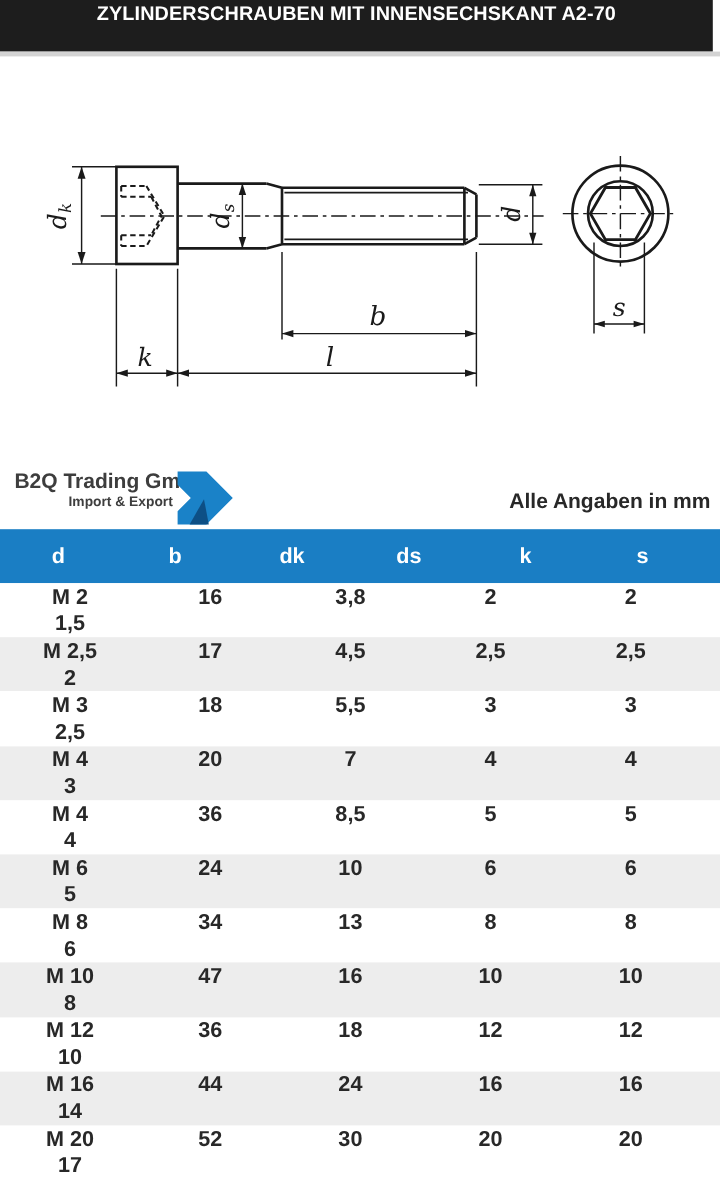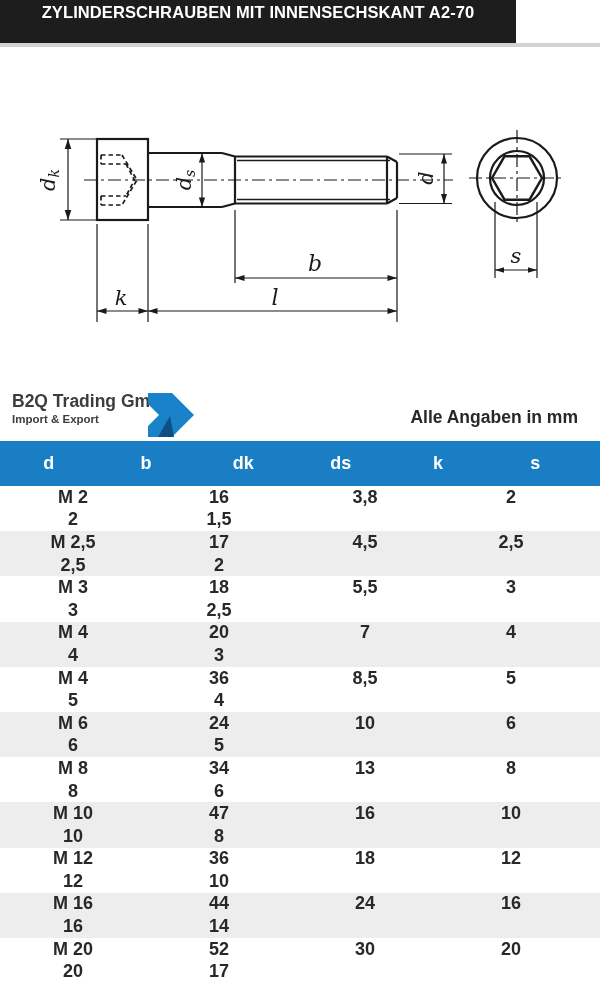--- a/index.html
+++ b/index.html
@@ -11,52 +11,52 @@
     --logo-text:#3d3d3d;
     --logo-blue:#1a82c8;
     --logo-blue-dark:#0d4f85;
   }
   html,body{margin:0;padding:0;}
   body{
     width:600px;height:983px;position:relative;overflow:hidden;
     background:#ffffff;font-family:"Liberation Sans",sans-serif;
   }
   .titlebar{
-    position:absolute;top:0;left:0;width:516px;height:43px;
+    position:absolute;top:0;left:0;width:594px;height:43px;
     background:var(--title-bg);color:#fff;text-align:center;
     font-weight:700;font-size:16.5px;line-height:20px;
     padding-top:2px;box-sizing:border-box;letter-spacing:0.1px;
   }
   .titleshadow{
     position:absolute;top:43px;left:0;width:600px;height:4px;
     background:var(--divider-gray);
   }
   svg.drawing{position:absolute;top:45px;left:0;}
   .dimlabel{font-family:"DejaVu Serif",serif;font-style:italic;fill:#1a1a1a;}
   .logo-company{
     position:absolute;left:12px;top:391px;width:132px;text-align:right;
     font-size:17.5px;font-weight:700;color:var(--logo-text);white-space:nowrap;
   }
   .logo-tagline{
-    position:absolute;left:12px;top:413px;width:132px;text-align:left;
+    position:absolute;left:12px;top:413px;width:132px;text-align:right;
     font-size:11.5px;font-weight:700;color:var(--logo-text);
   }
   .logo-arrow{position:absolute;left:146px;top:392px;}
   .note{
-    position:absolute;right:22px;top:407px;
+    position:absolute;right:8px;top:407px;
     font-size:17.5px;font-weight:700;color:var(--text-dark);
   }
   .table{position:absolute;top:441px;left:0;width:600px;}
   .thead{
     display:grid;grid-template-columns:repeat(6,1fr);height:45px;
     background:var(--accent-blue);color:#ffffff;font-weight:700;font-size:18px;
     align-items:center;padding-right:16px;box-sizing:border-box;
   }
   .trow{
-    display:grid;grid-template-columns:repeat(4,1fr);height:45.2px;
+    display:grid;grid-template-columns:repeat(5,1fr);height:45.2px;
     align-items:center;font-weight:700;font-size:18px;color:var(--text-dark);
     padding-right:16px;box-sizing:border-box;background:#ffffff;
   }
   .trow:nth-child(even){background:var(--row-gray);}
   .tcell{text-align:center;}
 </style>
 </head>
 <body>
 
 <div class="titlebar">

